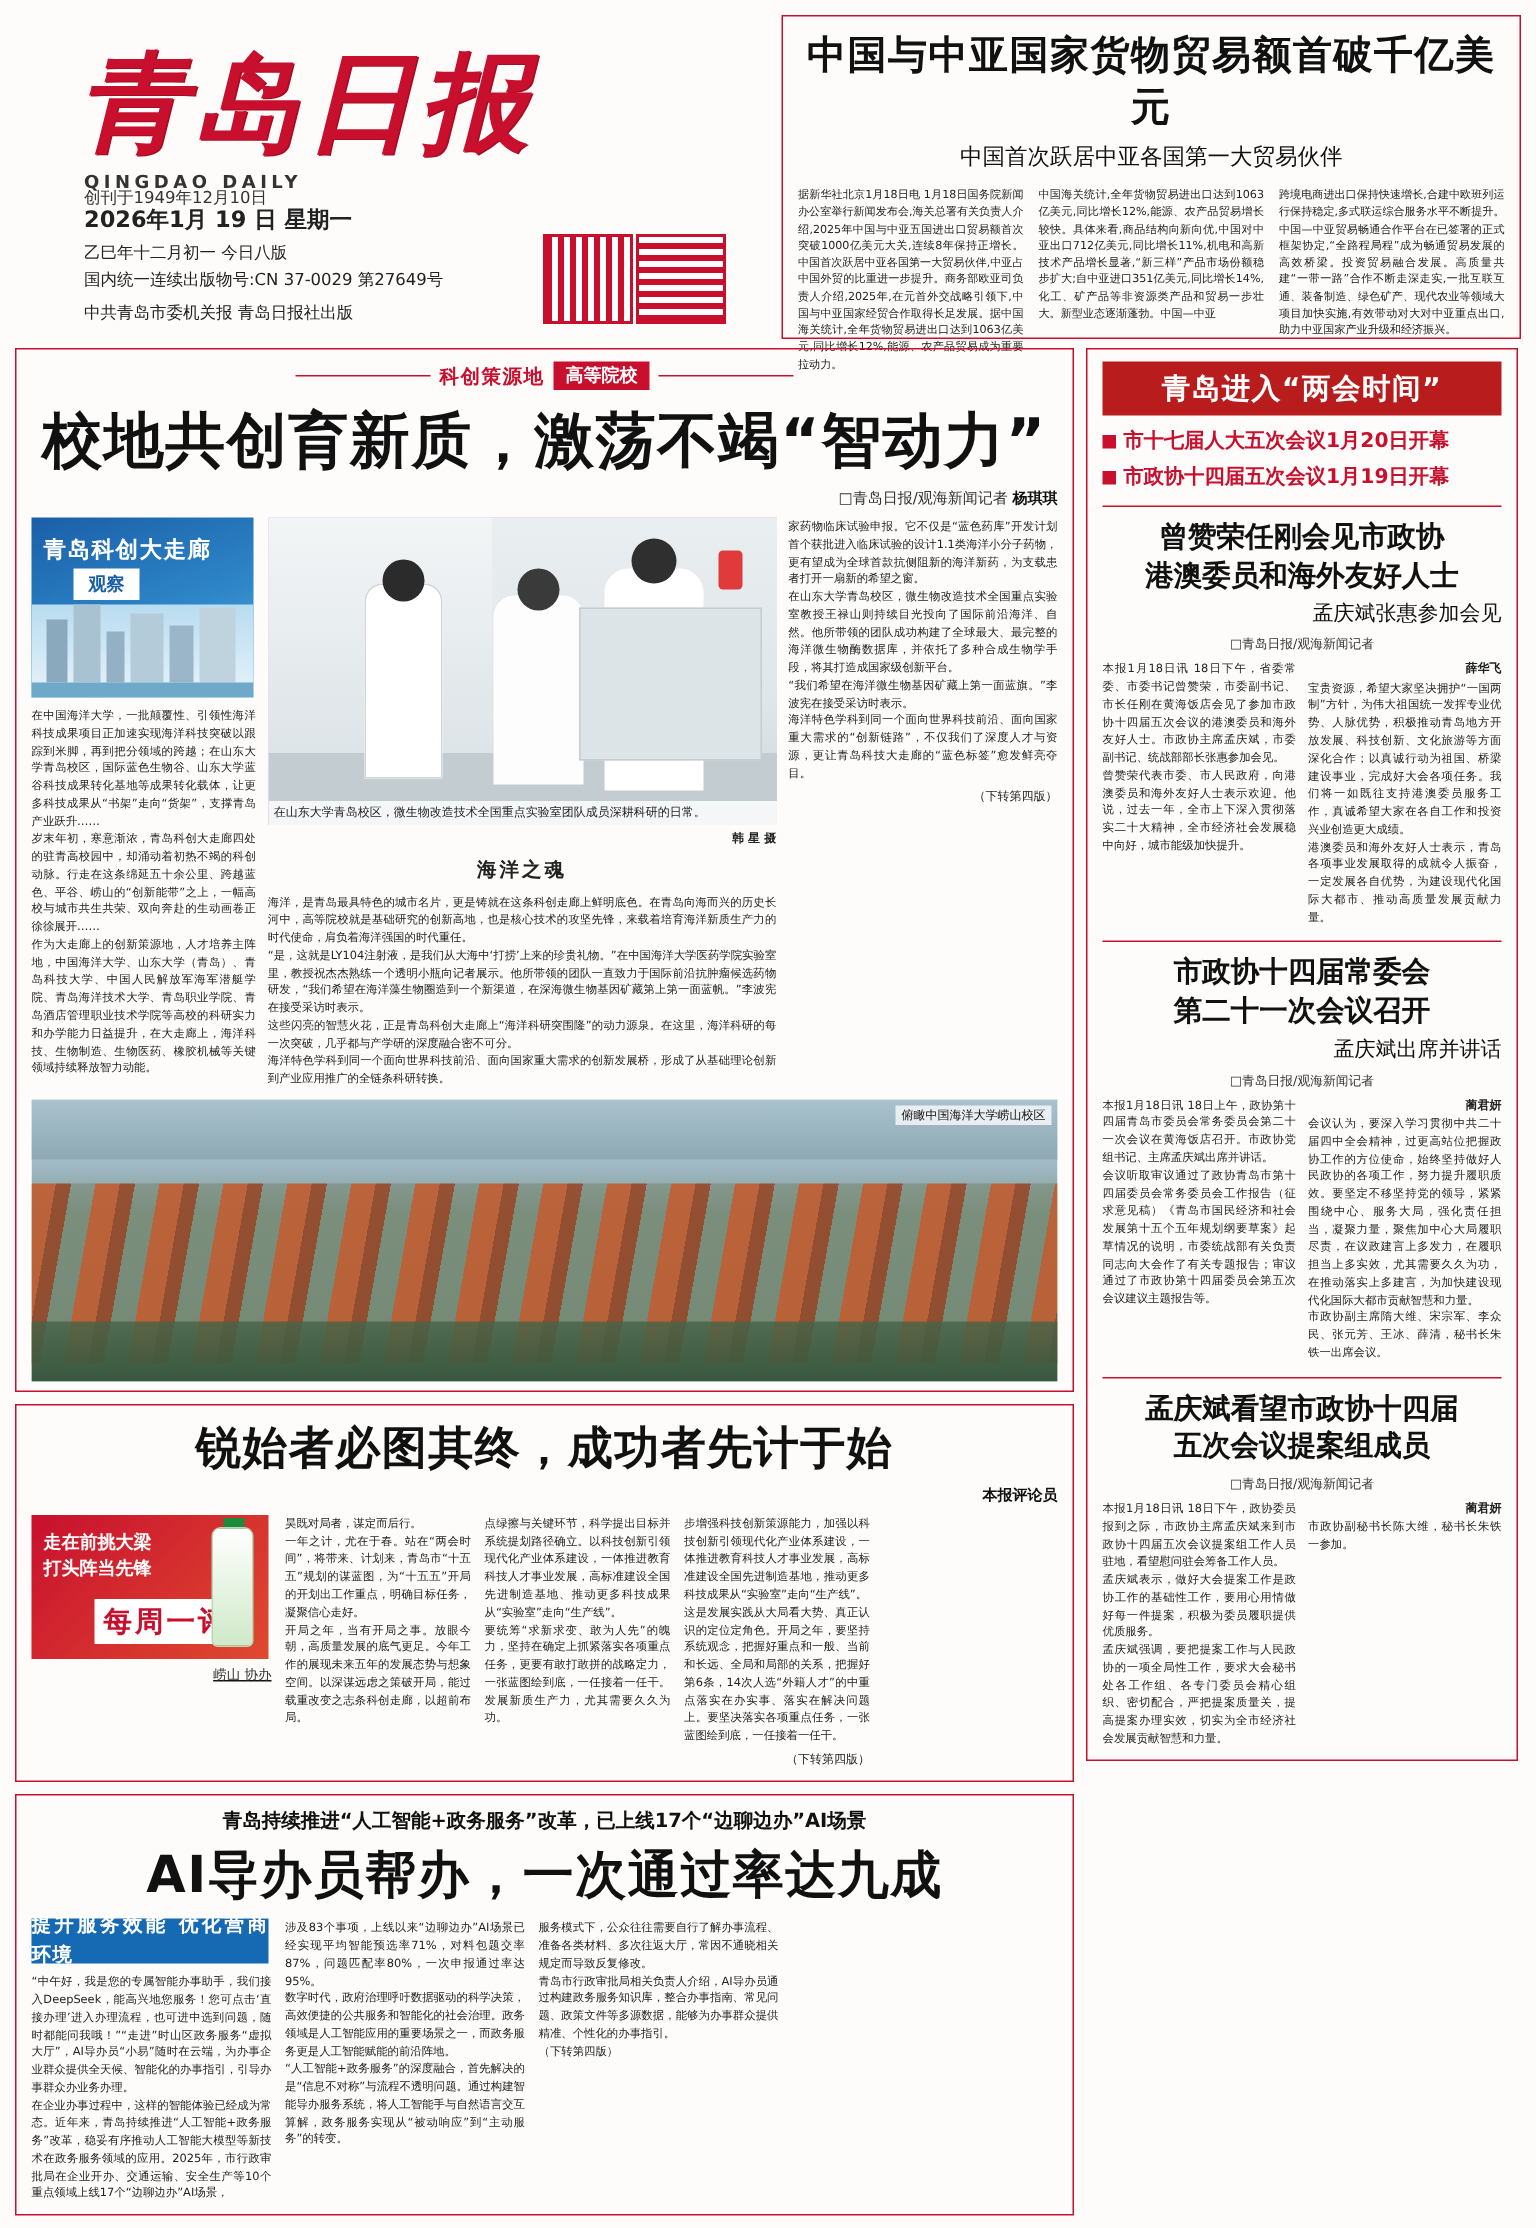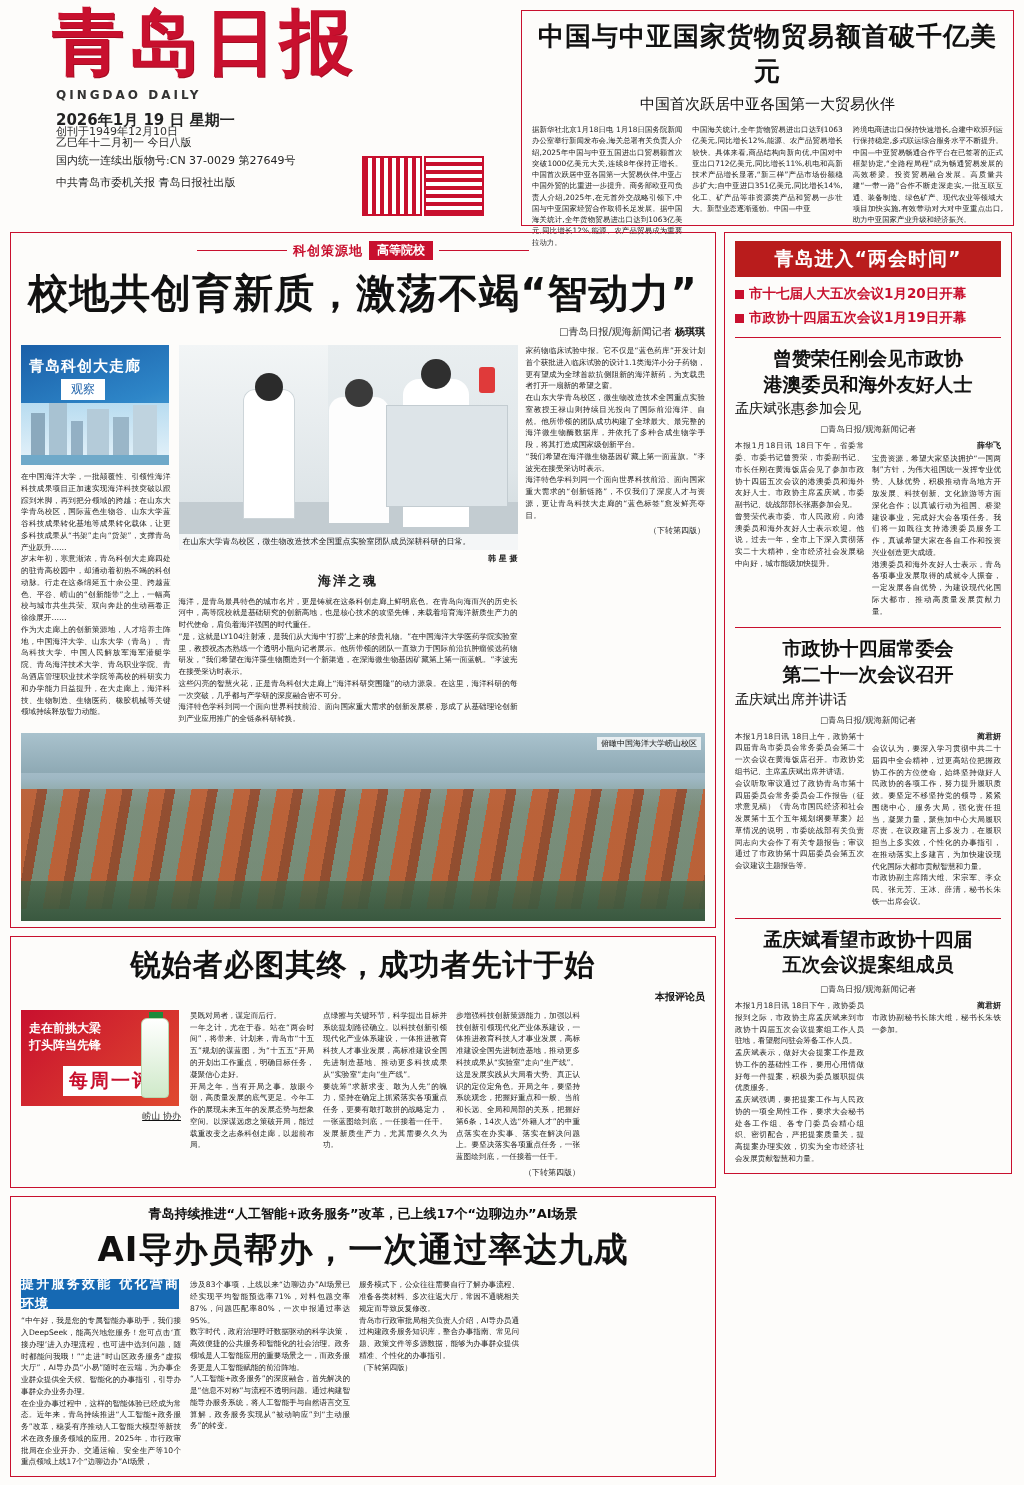--- a/index.html
+++ b/index.html
@@ -9,21 +9,22 @@
     color:#111;overflow:hidden;position:relative;
   }
   .page{width:1024px;height:1485px;position:relative;padding:0;box-sizing:border-box;}
 
   
   .masthead{display:flex;height:232px;box-sizing:border-box;padding:6px 10px 0 10px;}
   .mh-left{width:505px;position:relative;}
   .mh-title{
     font-family:"DejaVu Serif","Liberation Serif",serif;
     font-size:72px;font-weight:bold;color:#c8102e;letter-spacing:4px;
-    margin:0 0 0 42px;line-height:1;text-shadow:1px 1px 0 #a60c22;
+    margin:26px 0 0 42px;line-height:1;text-shadow:1px 1px 0 #a60c22;
+    font-style:italic;
   }
   .mh-en{font-size:12px;letter-spacing:3px;color:#333;margin:10px 0 0 46px;font-weight:bold;}
   .mh-meta{font-size:11px;color:#222;margin:6px 0 0 46px;line-height:1.7;}
   .mh-meta .dt{font-size:15px;font-weight:bold;}
   .mh-issue{font-size:11px;}
   .mh-pub{font-size:11px;margin-top:3px;}
   .qr{position:absolute;left:352px;top:150px;width:56px;height:56px;
       background:
         repeating-linear-gradient(90deg,#c8102e 0 4px,#fff 4px 8px),
         repeating-linear-gradient(0deg,#c8102e 0 4px,transparent 4px 8px);
@@ -59,21 +60,21 @@
 
   .feat-grid{display:flex;gap:8px;}
   .fcol{font-size:7.6px;line-height:1.55;text-align:justify;color:#222;}
   .fc1{width:150px;}
   .fc2{width:340px;}
   .fc3{width:180px;}
 
   .badge{width:148px;height:120px;position:relative;margin-bottom:6px;
          background:linear-gradient(160deg,#1a5fa8,#2e86c8 55%,#5fb3dc);overflow:hidden;}
   .badge .bt{position:absolute;top:10px;left:8px;color:#fff;font-size:15px;font-weight:bold;letter-spacing:1px;}
-  .badge .bs{position:absolute;top:34px;left:40px;background:#fff;color:#1a5fa8;font-size:12px;font-weight:normal;padding:1px 10px;}
+  .badge .bs{position:absolute;top:34px;left:28px;background:#fff;color:#1a5fa8;font-size:12px;font-weight:bold;padding:1px 10px;}
   .badge .sky{position:absolute;bottom:0;left:0;right:0;height:62px;
         background:linear-gradient(180deg,#b8dcf0,#e7f3fa);}
   .badge .b1{position:absolute;bottom:10px;left:10px;width:14px;height:42px;background:#8ba9bd;}
   .badge .b2{position:absolute;bottom:10px;left:28px;width:18px;height:52px;background:#a8c2d2;}
   .badge .b3{position:absolute;bottom:10px;left:50px;width:12px;height:34px;background:#93b0c4;}
   .badge .b4{position:absolute;bottom:10px;left:66px;width:22px;height:46px;background:#b4cbd9;}
   .badge .b5{position:absolute;bottom:10px;left:92px;width:16px;height:38px;background:#9ab6c8;}
   .badge .b6{position:absolute;bottom:10px;left:112px;width:24px;height:50px;background:#bfd3df;}
   .badge .water{position:absolute;bottom:0;left:0;right:0;height:10px;background:#6fa9c9;}
 
@@ -130,21 +131,21 @@
 
   
   .rbox{border:1px solid #c8102e;padding:8px 10px;box-sizing:border-box;}
   .r-title{background:#b91c1c;color:#fff;font-size:19px;font-weight:bold;text-align:center;padding:5px 0;letter-spacing:1px;}
   .r-items{margin-top:8px;}
   .r-item{font-size:13.5px;font-weight:bold;color:#c8102e;margin:6px 0;display:flex;align-items:center;gap:5px;}
   .sq{width:9px;height:9px;background:#c8102e;flex:none;}
   .hr-red{height:1px;background:#c8102e;margin:10px 0 8px;}
 
   .r-head{font-size:19px;font-weight:bold;text-align:center;line-height:1.35;}
-  .r-sub{font-size:14px;text-align:left;margin-top:3px;}
+  .r-sub{font-size:14px;text-align:right;margin-top:3px;}
   .r-by{font-size:8.5px;text-align:center;margin:6px 0 4px;color:#333;}
   .r-body{display:flex;gap:8px;margin-top:4px;}
   .r-c{font-size:7.6px;line-height:1.55;text-align:justify;width:132px;color:#222;}
 </style>
 </head>
 <body>
 
 <div class="page">
 
   <div class="masthead">
@@ -339,21 +340,21 @@
 第二十一次会议召开</div>
           <div class="r-sub">孟庆斌出席并讲话</div>
           <div class="r-by">
             <span>□青岛日报/观海新闻记者</span>
           </div>
           <div class="r-body">
             <div class="r-c" style="white-space:pre-line">本报1月18日讯 18日上午，政协第十四届青岛市委员会常务委员会第二十一次会议在黄海饭店召开。市政协党组书记、主席孟庆斌出席并讲话。
 会议听取审议通过了政协青岛市第十四届委员会常务委员会工作报告（征求意见稿）《青岛市国民经济和社会发展第十五个五年规划纲要草案》起草情况的说明，市委统战部有关负责同志向大会作了有关专题报告；审议通过了市政协第十四届委员会第五次会议建议主题报告等。</div>
             <div class="r-c">
               <div style="text-align:right;font-weight:bold;font-size:8px;">蔺君妍</div>
-              <span style="white-space:pre-line">会议认为，要深入学习贯彻中共二十届四中全会精神，过更高站位把握政协工作的方位使命，始终坚持做好人民政协的各项工作，努力提升履职质效。要坚定不移坚持党的领导，紧紧围绕中心、服务大局，强化责任担当，凝聚力量，聚焦加中心大局履职尽责，在议政建言上多发力，在履职担当上多实效，个性化的办事指引，在推动落实上多建言，为加快建设现代化国际大都市贡献智慧和力量。
+              <span style="white-space:pre-line">会议认为，要深入学习贯彻中共二十届四中全会精神，过更高站位把握政协工作的方位使命，始终坚持做好人民政协的各项工作，努力提升履职质效。要坚定不移坚持党的领导，紧紧围绕中心、服务大局，强化责任担当，凝聚力量，聚焦加中心大局履职尽责，在议政建言上多发力，在履职担当上多实效，尤其需要久久为功，在推动落实上多建言，为加快建设现代化国际大都市贡献智慧和力量。
 市政协副主席隋大维、宋宗军、李众民、张元芳、王冰、薛清，秘书长朱铁一出席会议。</span>
             </div>
           </div>
         </div>
 
         <div class="hr-red"></div>
 
         <div>
           <div class="r-head" style="white-space:pre-line">孟庆斌看望市政协十四届
 五次会议提案组成员</div>

